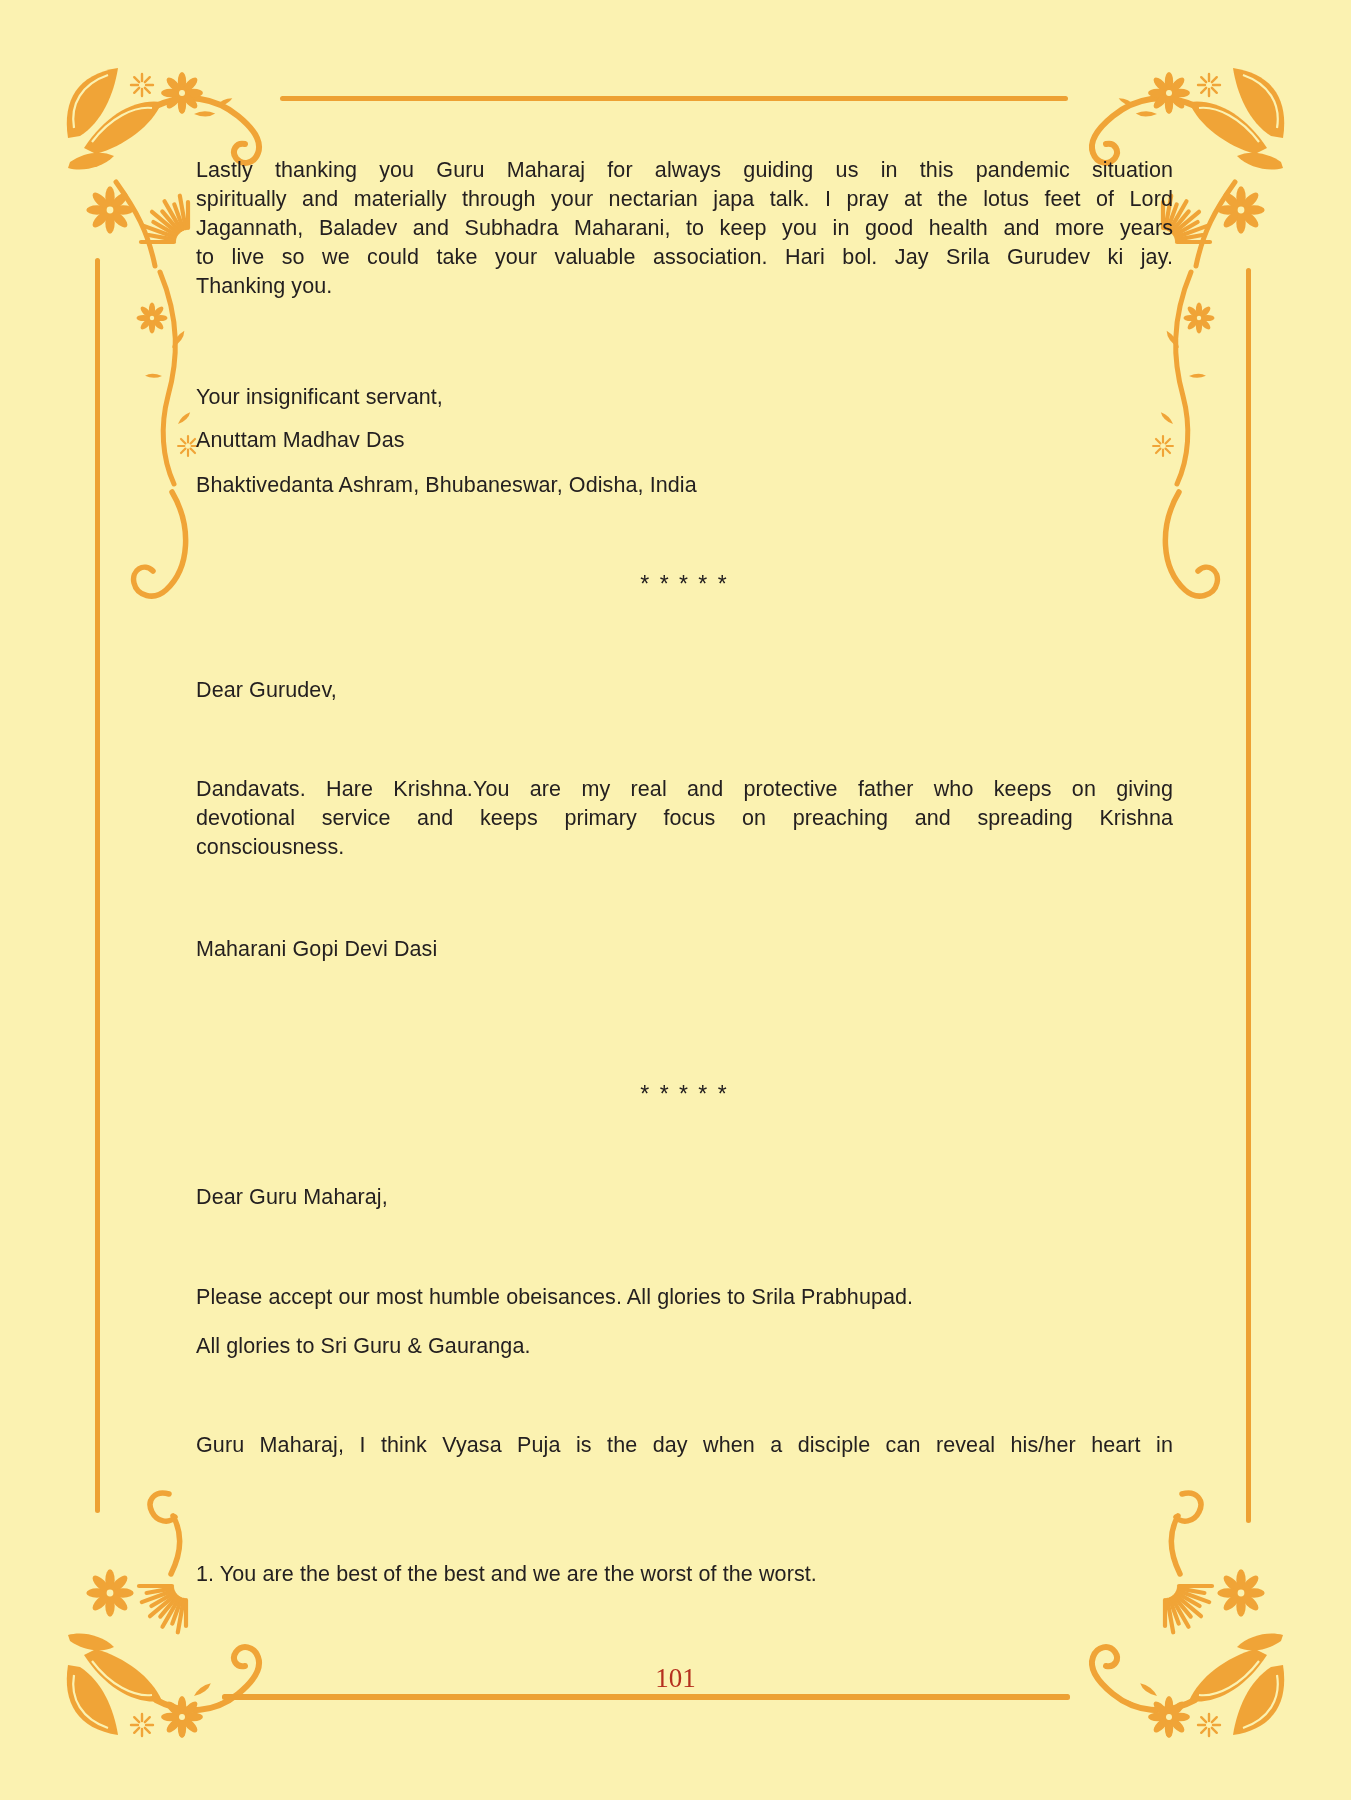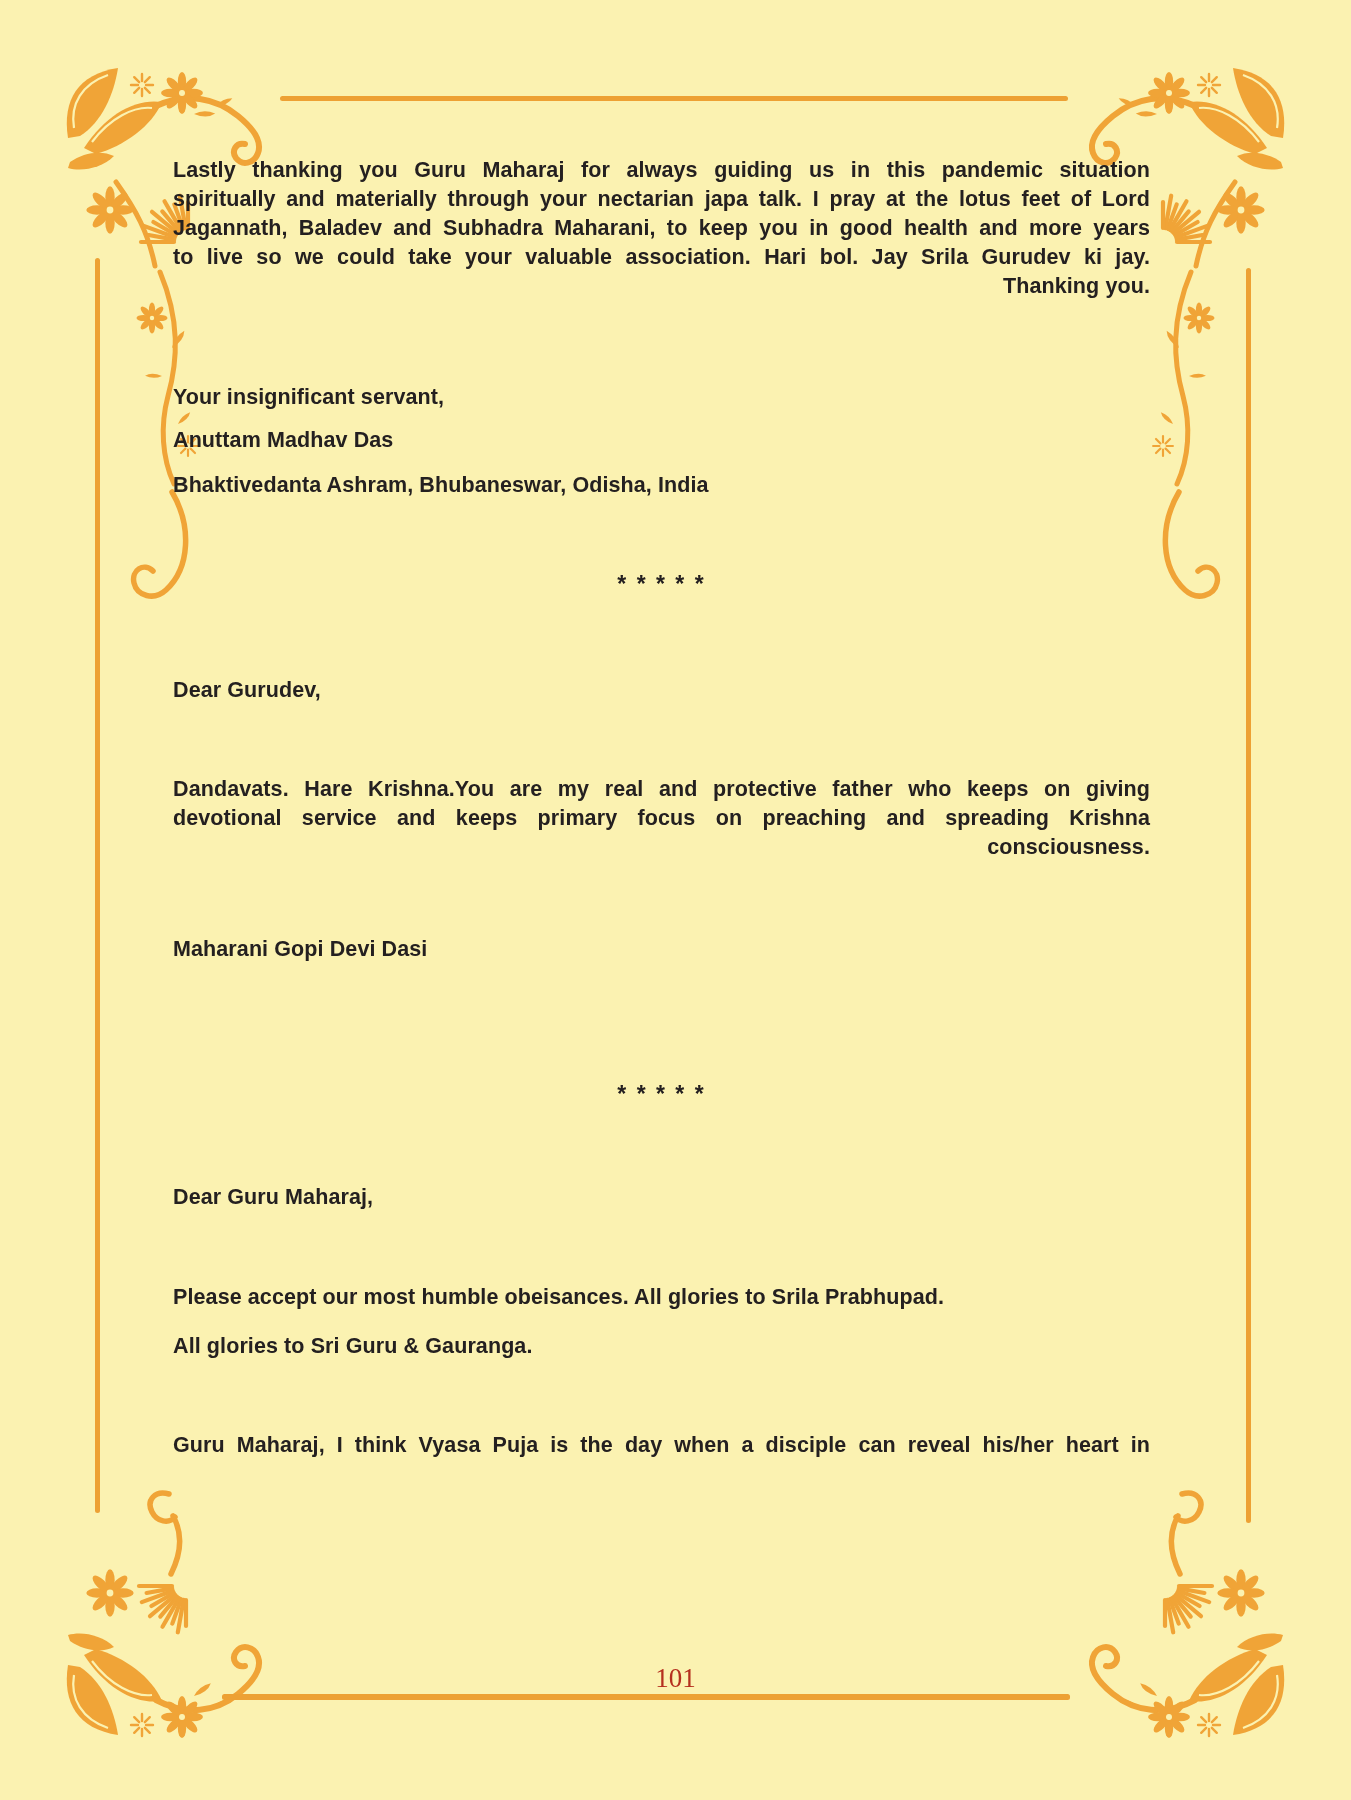--- a/index.html
+++ b/index.html
@@ -9,29 +9,28 @@
     font-family:"Liberation Sans","DejaVu Sans",sans-serif;
     color:#242020;
     overflow:hidden;
     position:relative;
   }
   .page { position:absolute; inset:0; }
 
   
   .blk {
     position:absolute;
-    left:173px; width:977px;
+    left:196px; width:977px;
     font-size:21.5px;
     line-height:29px;
     letter-spacing:0.1px;
-    font-weight:bold;
   }
   .para  { text-align:justify; }
   .jline { display:block; text-align:justify; text-align-last:justify; text-justify:inter-word; }
-  .lline { display:block; text-align:right; }
+  .lline { display:block; text-align:left; }
   .stars { text-align:center; font-size:23px; letter-spacing:2px; }
   .pageno {
     position:absolute; left:0; top:1663px; width:1351px;
     text-align:center;
     font-family:"Liberation Serif","DejaVu Serif",serif;
     font-size:27px; color:#B5301F;
   }
 
   
   .bline { position:absolute; background:#EDA134; border-radius:2.5px; }
@@ -199,15 +198,16 @@
 
   <div class="blk" style="top:1183px">Dear Guru Maharaj,</div>
 
   <div class="blk" style="top:1283px">Please accept our most humble obeisances. All glories to Srila Prabhupad.</div>
   <div class="blk" style="top:1332px">All glories to Sri Guru &amp; Gauranga.</div>
 
   <div class="blk para" style="top:1431px">
     <span class="jline">Guru Maharaj, I think Vyasa Puja is the day when a disciple can reveal his/her heart in</span>
   </div>
 
+  <div class="blk" style="top:1560px">1. You are the best of the best and we are the worst of the worst.</div>
 
   <div class="pageno">101</div>
 </div>
 
 </body></html>

